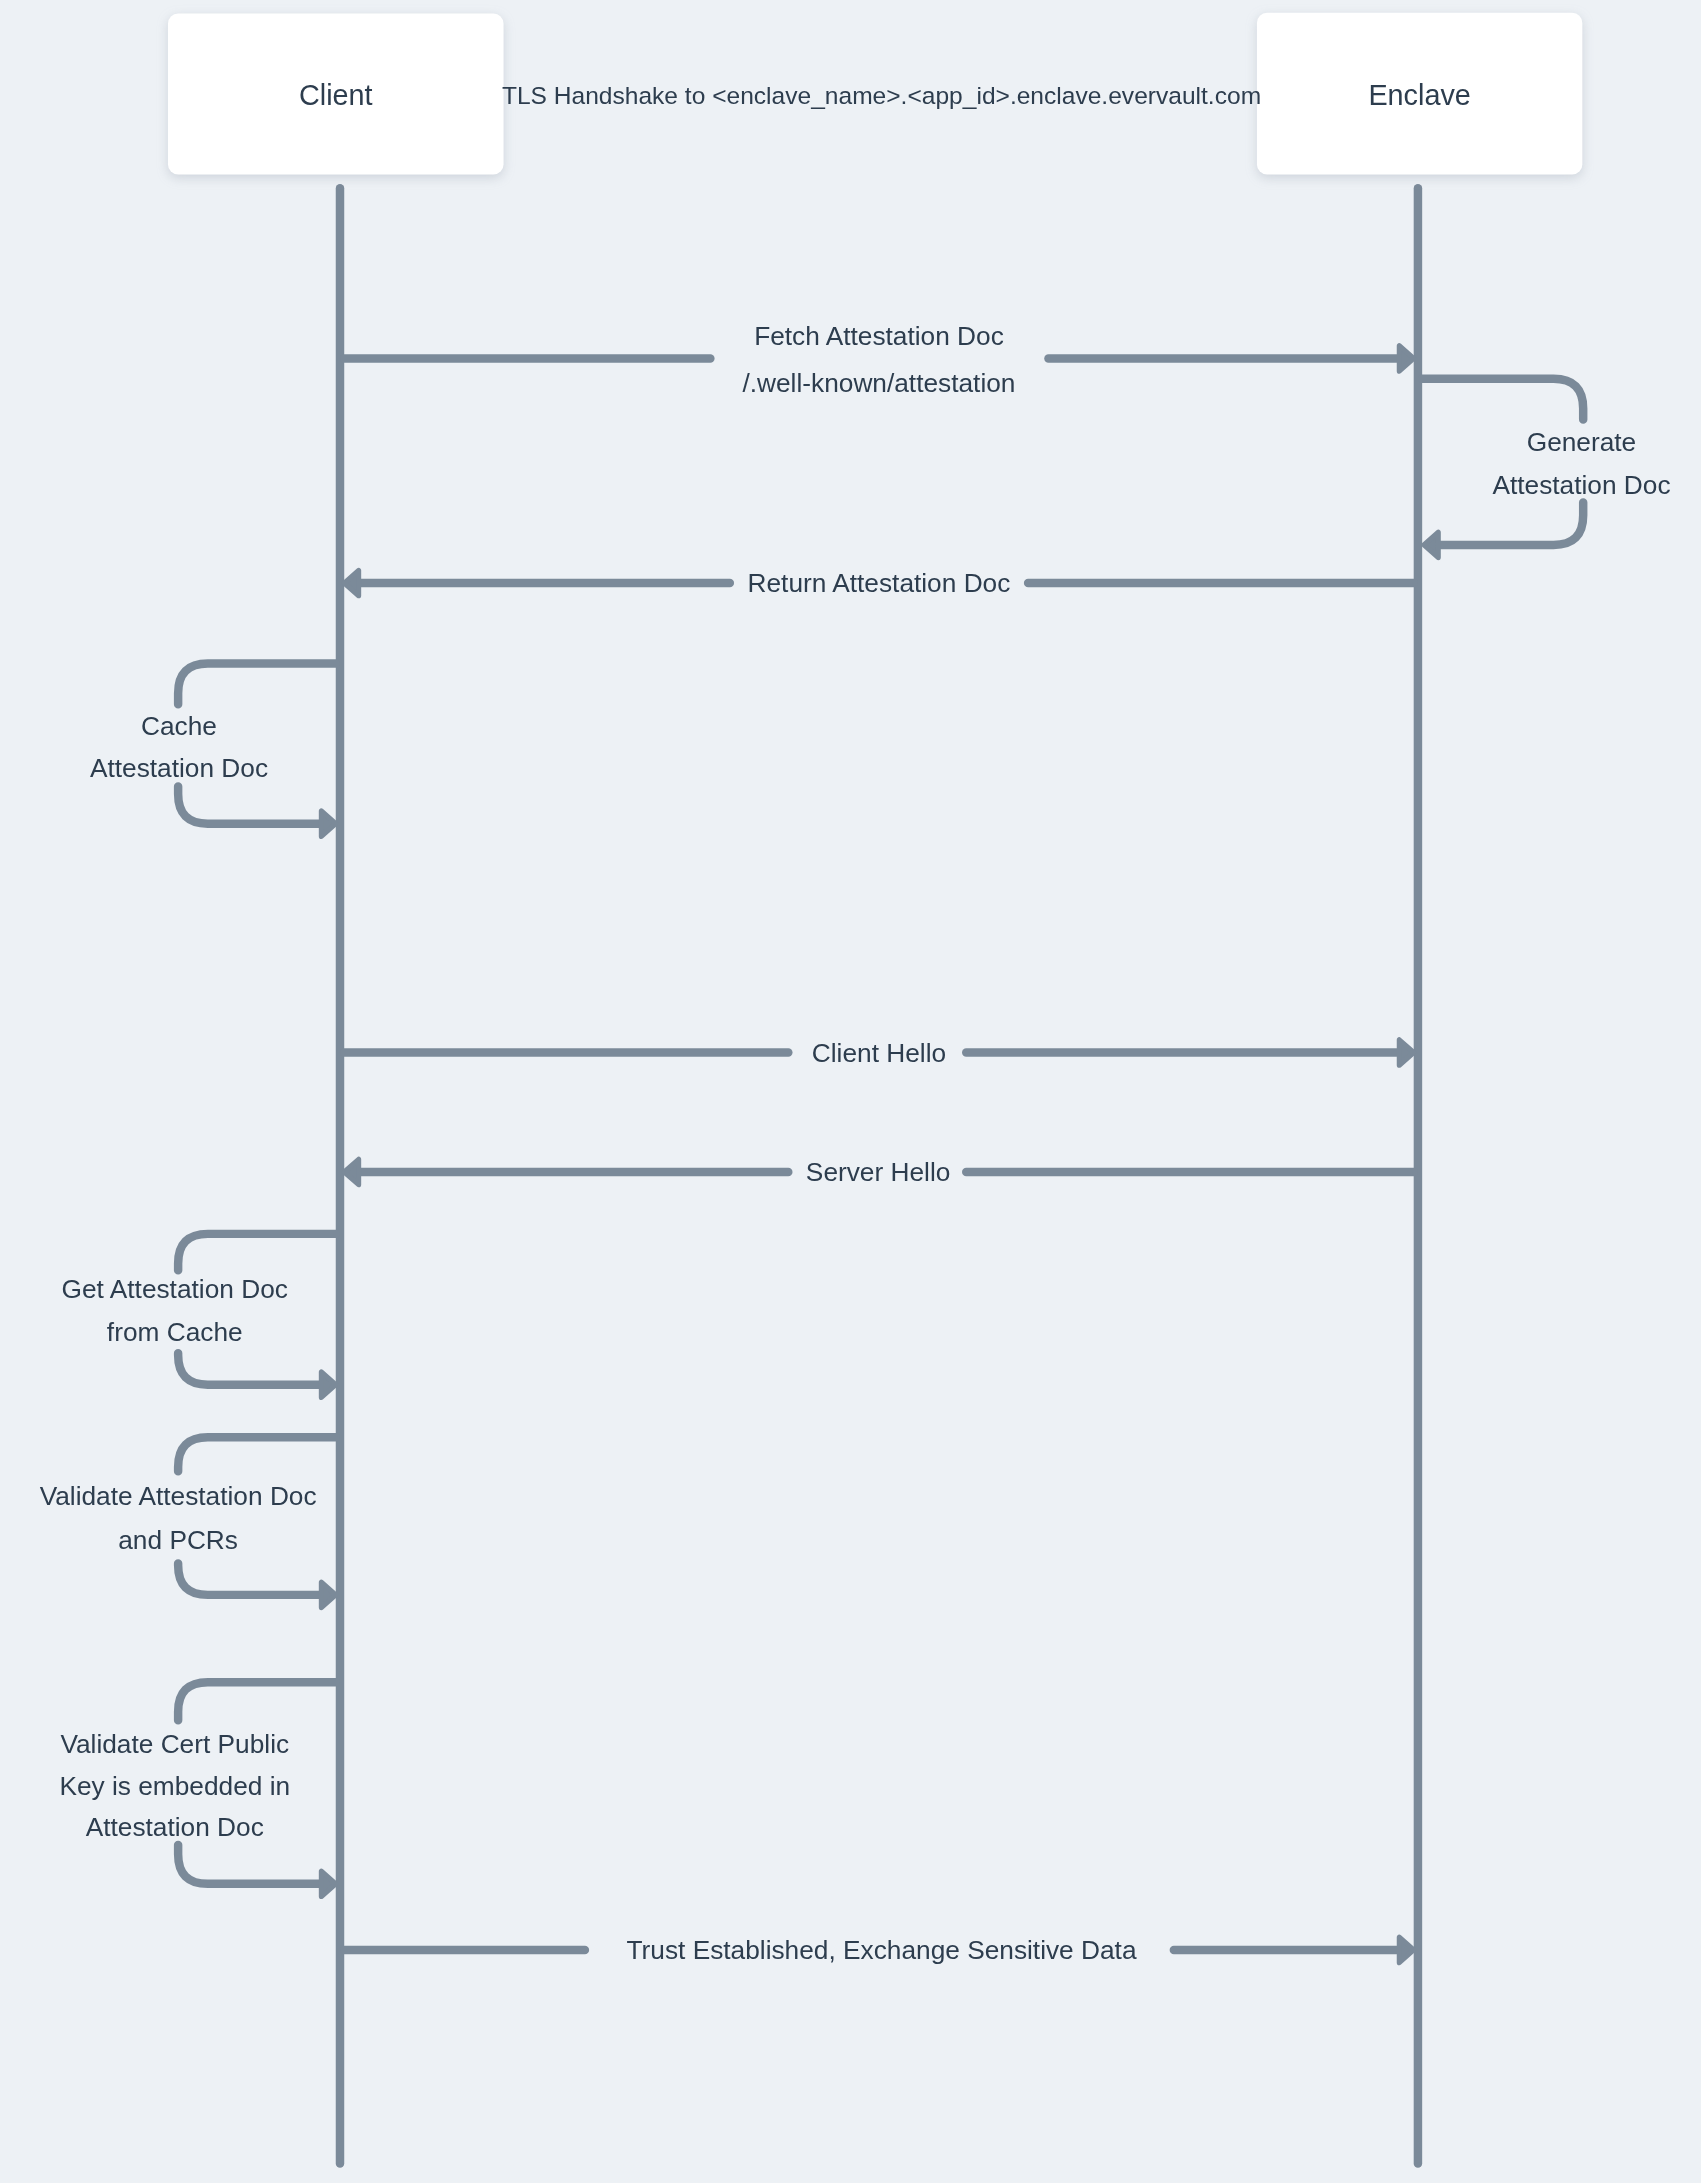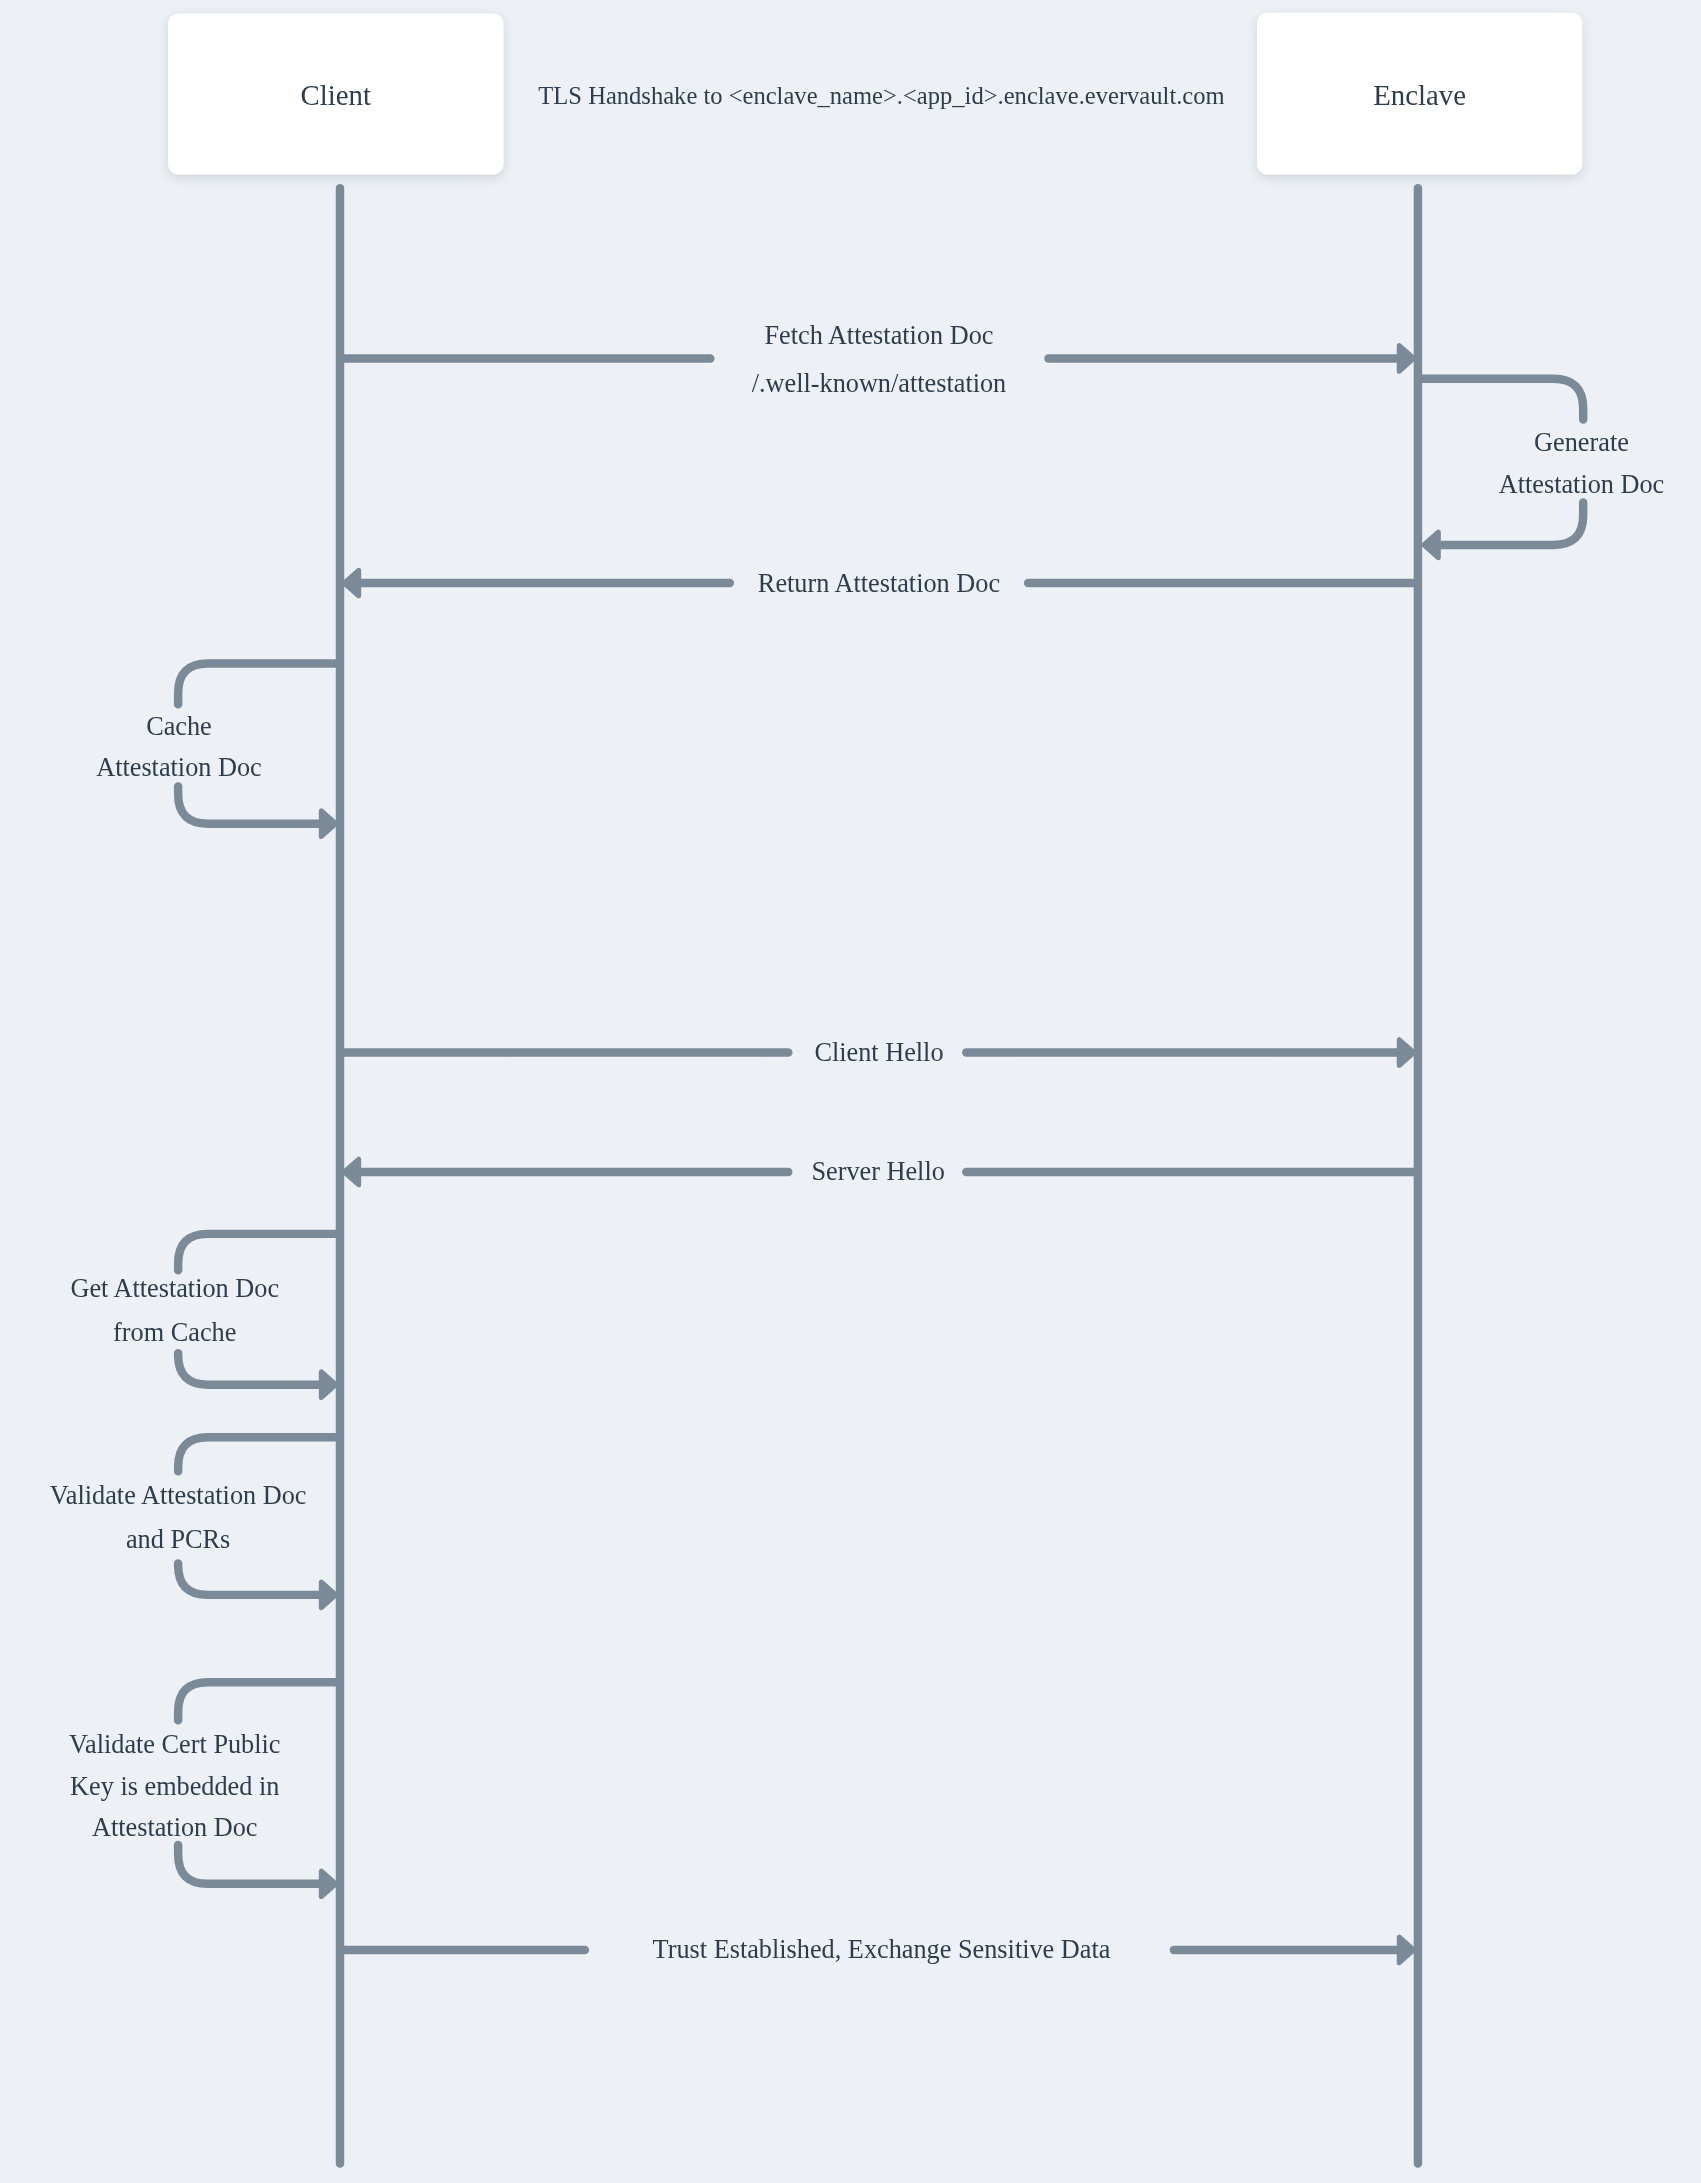--- a/index.html
+++ b/index.html
@@ -7,21 +7,21 @@
     --line:#7b8a99;
     --text:#2d3d4e;
     --actor-bg:#ffffff;
   }
   html,body{margin:0;padding:0;background:var(--bg);}
   .canvas{
     position:relative;
     width:1702px;
     height:2183px;
     background:var(--bg);
-    font-family:Liberation Serif, serif;
+    font-family:Liberation Sans, sans-serif;
   }
   svg{display:block;}
   .lifeline{
     stroke:var(--line);
     stroke-width:10;
     stroke-linecap:round;
     fill:none;
   }
   .msg{
     stroke:var(--line);

